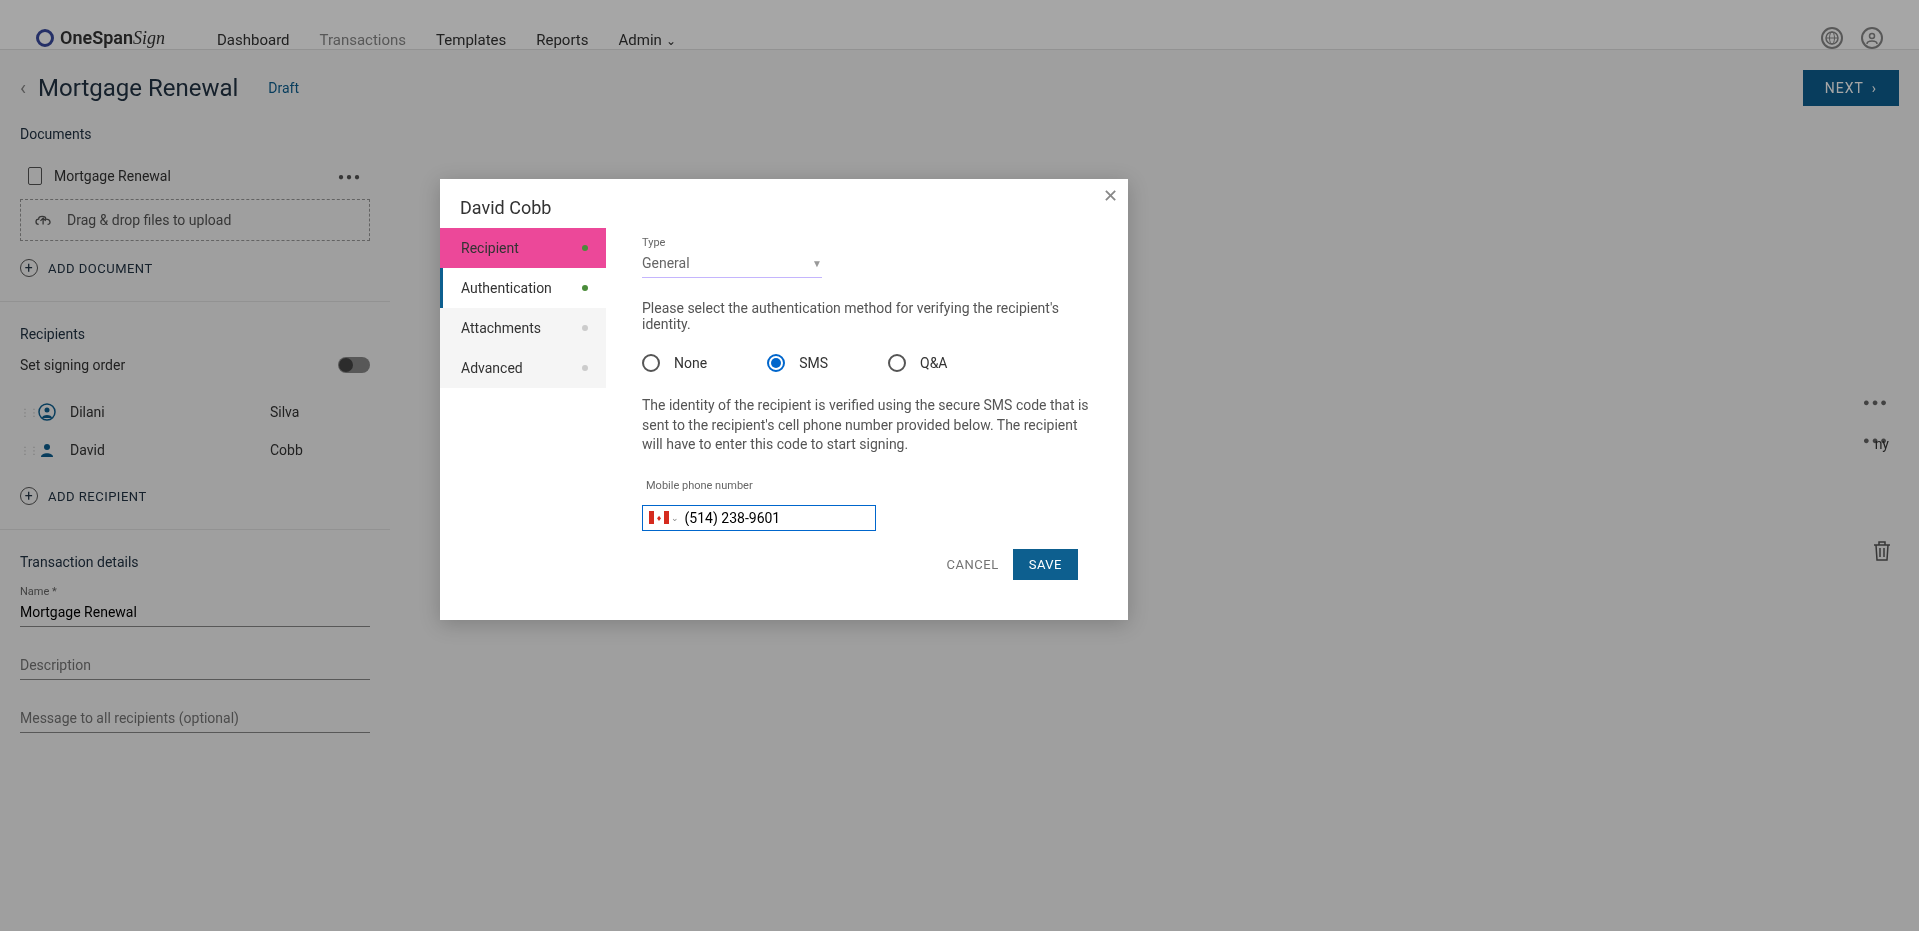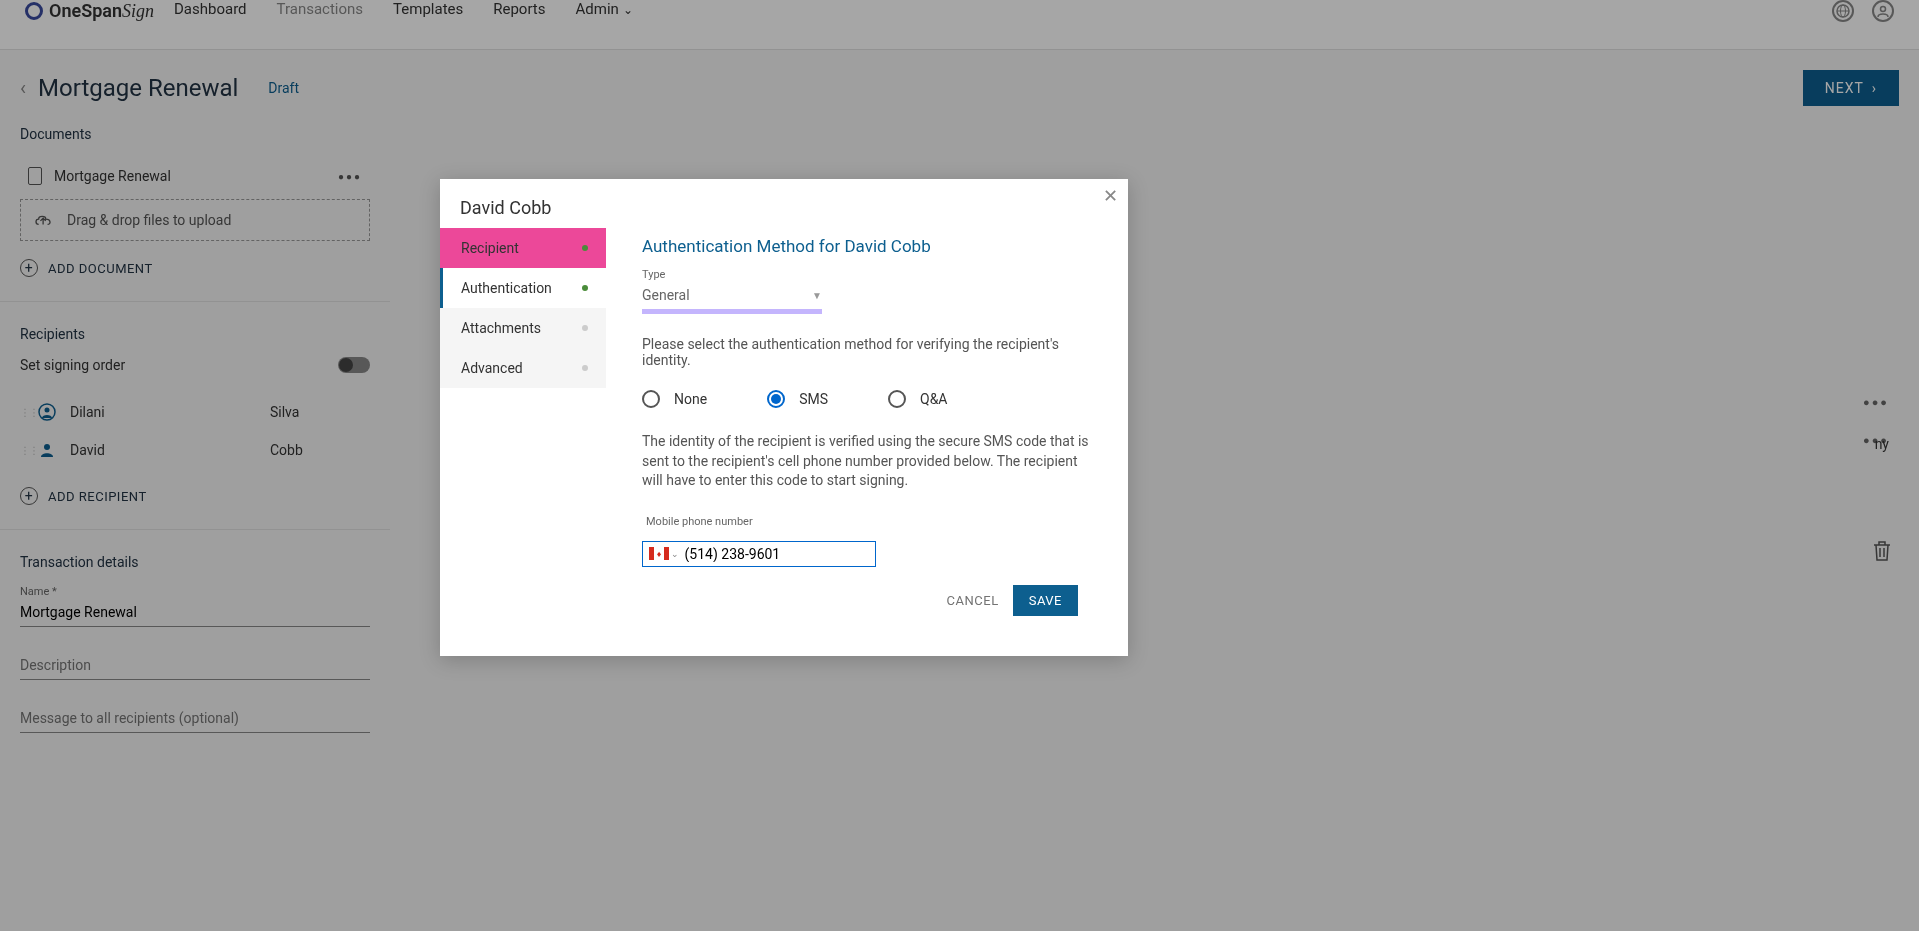--- a/index.html
+++ b/index.html
@@ -15,22 +15,23 @@
   height: 931px;
   overflow: hidden;
   position: relative;
 }
 
 .header {
   height: 50px;
   background: #fff;
   border-bottom: 1px solid #e0e0e0;
   display: flex;
-  align-items: flex-start;
-  padding: 0 25px;
+  align-items: flex-end;
+  padding: 0 36px;
+  gap: 32px;
 }
 .logo {
   display: flex;
   align-items: center;
   margin-right: 20px;
 }
 .logo-circle {
   width: 18px;
   height: 18px;
   border: 3px solid #3a4a9f;
@@ -336,21 +337,21 @@
   font-size: 17px;
   color: #0d5f8f;
   margin-bottom: 12px;
 }
 .type-label {
   font-size: 11px;
   color: #666;
   margin-bottom: 2px;
 }
 .type-select {
-  border-bottom: 5px solid #c4b5fd;
+  border-bottom: 1px solid #c4b5fd;
   padding: 4px 0 6px;
   width: 180px;
   display: flex;
   justify-content: space-between;
   align-items: center;
   font-size: 14px;
   color: #666;
   margin-bottom: 22px;
   gap: 36px;
 }
@@ -615,21 +616,20 @@
       <div class="modal-tab">
         <span>Attachments</span>
         <span class="status-dot"></span>
       </div>
       <div class="modal-tab">
         <span>Advanced</span>
         <span class="status-dot"></span>
       </div>
     </div>
     <div class="modal-content">
-      <div class="auth-title">Authentication Method for David Cobb</div>
       <div class="type-label">Type</div>
       <div class="type-select">
         <span>General</span>
         <span class="caret">▼</span>
       </div>
       <div class="instruction">Please select the authentication method for verifying the recipient's identity.</div>
       <div class="radio-row">
         <div class="radio-opt">
           <div class="radio-circle"></div>
           <span>None</span>

